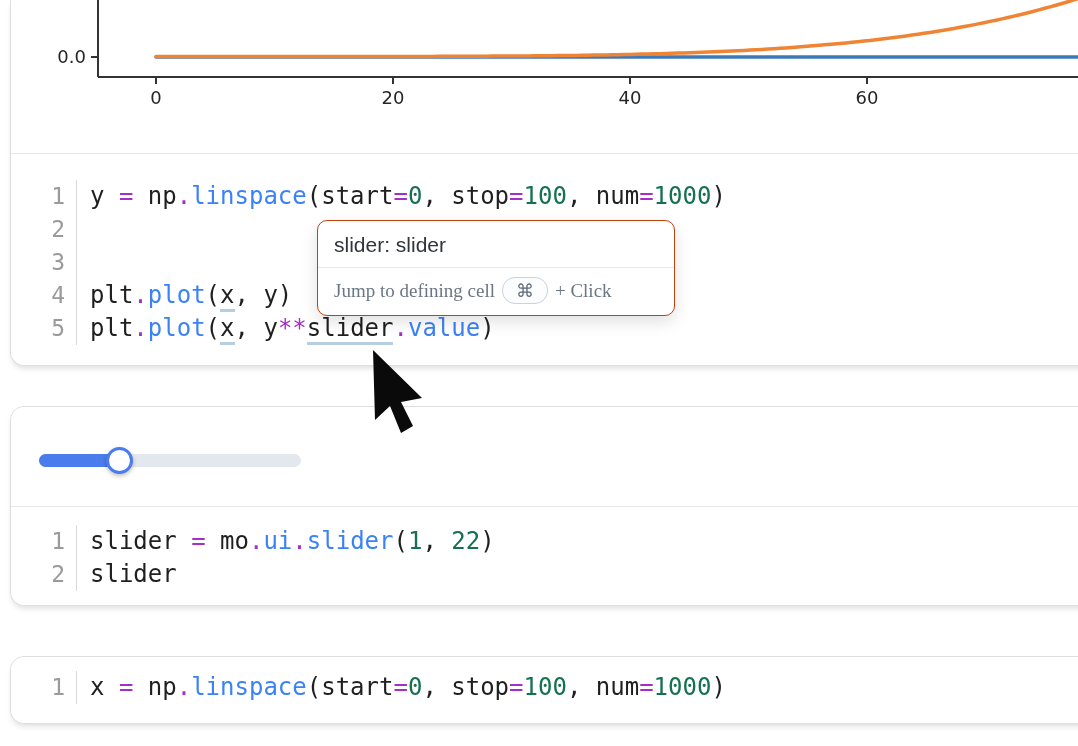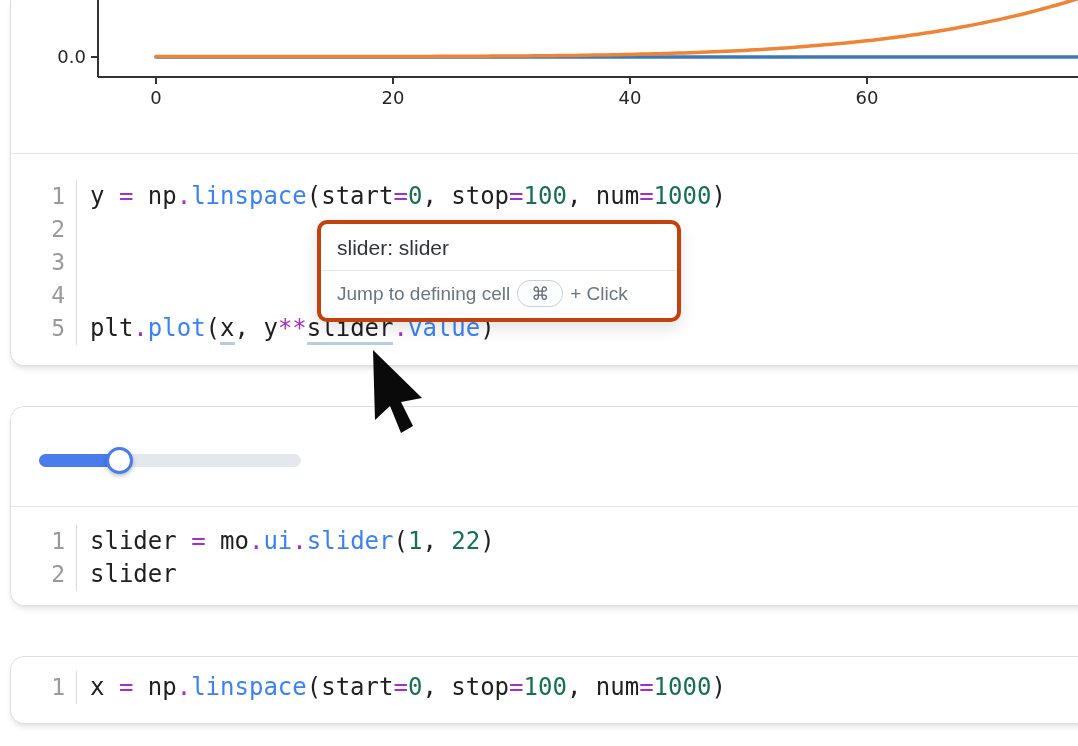--- a/index.html
+++ b/index.html
@@ -39,26 +39,26 @@
   
   #slider-output{height:99px;}
   .slider-track{position:absolute;left:28px;top:47px;width:262px;height:13px;
     background:#e3e7ee;border-radius:7px;cursor:pointer;}
   .slider-fill{position:absolute;left:0;top:0;height:13px;background:#4a7cec;border-radius:7px;}
   .slider-thumb{position:absolute;top:-7px;width:21px;height:21px;background:#ffffff;
     border:3px solid #4a7cec;border-radius:50%;box-shadow:0 2px 4px rgba(0,0,0,0.25);cursor:grab;}
 
   
   .tooltip{position:absolute;left:317px;top:220px;width:356px;background:#ffffff;
-    border:4px solid #c2410c;border-radius:10px;box-shadow:0 6px 16px rgba(0,0,0,0.12);
+    border:1px solid #c2410c;border-radius:10px;box-shadow:0 6px 16px rgba(0,0,0,0.12);
     z-index:5;}
   .tooltip-title{padding:12px 16px 10px 16px;font-size:21px;color:#30343b;}
   .tooltip-divider{height:1px;background:#e4e9ef;}
   .tooltip-row{display:flex;align-items:center;padding:9px 16px 11px 16px;
-    font-size:19px;color:#6a7686;}
+    font-size:19px;color:#6a7686;font-family:Liberation Serif, serif;}
   .keycap{display:inline-flex;align-items:center;justify-content:center;
     border:1.5px solid #c9d2dc;border-radius:13px;background:#fcfdfe;
     padding:1px 13px;margin:0 7px;font-size:18px;color:#5f6b7a;height:23px;}
 
   
   #cursor{position:absolute;left:373px;top:350px;z-index:9;}
 
   .spacer-a{height:40px;}
   .spacer-b{height:50px;}
 </style>
@@ -81,21 +81,21 @@
         <line x1="856" y1="77" x2="856" y2="84" stroke="#333333" stroke-width="2"></line>
         <text x="856" y="104" text-anchor="middle" font-family="DejaVu Sans, sans-serif" font-size="18" fill="#262626">60</text>
         <line x1="145" y1="57" x2="1090" y2="57" stroke="#3c79b8" stroke-width="3.5" stroke-linecap="round"></line>
         <path d="M145,56.5 L151,56.5 L157,56.5 L163,56.5 L169,56.5 L175,56.5 L181,56.5 L187,56.5 L193,56.5 L199,56.5 L205,56.5 L211,56.5 L217,56.5 L223,56.5 L229,56.5 L235,56.5 L241,56.5 L247,56.5 L253,56.5 L259,56.5 L265,56.5 L271,56.5 L277,56.5 L283,56.5 L289,56.5 L295,56.5 L301,56.5 L307,56.5 L313,56.5 L319,56.5 L325,56.5 L331,56.5 L337,56.5 L343,56.5 L349,56.5 L355,56.5 L361,56.5 L367,56.5 L373,56.4 L379,56.4 L385,56.4 L391,56.4 L397,56.4 L403,56.4 L409,56.4 L415,56.4 L421,56.4 L427,56.3 L433,56.3 L439,56.3 L445,56.3 L451,56.3 L457,56.2 L463,56.2 L469,56.2 L475,56.2 L481,56.1 L487,56.1 L493,56.1 L499,56.0 L505,56.0 L511,55.9 L517,55.9 L523,55.8 L529,55.8 L535,55.7 L541,55.7 L547,55.6 L553,55.5 L559,55.4 L565,55.4 L571,55.3 L577,55.2 L583,55.1 L589,55.0 L595,54.9 L601,54.8 L607,54.7 L613,54.5 L619,54.4 L625,54.3 L631,54.1 L637,54.0 L643,53.8 L649,53.7 L655,53.5 L661,53.3 L667,53.1 L673,52.9 L679,52.7 L685,52.5 L691,52.3 L697,52.0 L703,51.8 L709,51.5 L715,51.3 L721,51.0 L727,50.7 L733,50.4 L739,50.1 L745,49.7 L751,49.4 L757,49.0 L763,48.7 L769,48.3 L775,47.9 L781,47.5 L787,47.0 L793,46.6 L799,46.1 L805,45.6 L811,45.1 L817,44.6 L823,44.1 L829,43.5 L835,42.9 L841,42.3 L847,41.7 L853,41.0 L859,40.4 L865,39.7 L871,39.0 L877,38.2 L883,37.5 L889,36.7 L895,35.9 L901,35.0 L907,34.2 L913,33.3 L919,32.4 L925,31.4 L931,30.4 L937,29.4 L943,28.4 L949,27.3 L955,26.2 L961,25.1 L967,23.9 L973,22.7 L979,21.4 L985,20.2 L991,18.9 L997,17.5 L1003,16.1 L1009,14.7 L1015,13.2 L1021,11.7 L1027,10.1 L1033,8.5 L1039,6.9 L1045,5.2 L1051,3.5 L1057,1.7 L1063,-0.1 L1069,-2.0 L1075,-3.9 L1081,-5.9 L1087,-7.9 " fill="none" stroke="#ee8434" stroke-width="3.5" stroke-linecap="round"></path>
       </svg>
   </div>
   <div class="editor" id="editor-0">
       <div class="code-line"><span class="gutter">1</span><span class="code-text"><span class="tok-v">y </span><span class="tok-o">=</span><span class="tok-v"> np</span><span class="tok-o">.</span><span class="tok-f">linspace</span><span class="tok-v">(start</span><span class="tok-o">=</span><span class="tok-n">0</span><span class="tok-v">, stop</span><span class="tok-o">=</span><span class="tok-n">100</span><span class="tok-v">, num</span><span class="tok-o">=</span><span class="tok-n">1000</span><span class="tok-v">)</span></span></div>
       <div class="code-line"><span class="gutter">2</span><span class="code-text"></span></div>
       <div class="code-line"><span class="gutter">3</span><span class="code-text"></span></div>
-      <div class="code-line"><span class="gutter">4</span></div>
+      <div class="code-line"><span class="gutter">4</span><span class="code-text"><span class="tok-v">plt</span><span class="tok-o">.</span><span class="tok-f">plot</span><span class="tok-v">(</span><span class="tok-u">x</span><span class="tok-v">, y)</span></span></div>
       <div class="code-line"><span class="gutter">5</span><span class="code-text"><span class="tok-v">plt</span><span class="tok-o">.</span><span class="tok-f">plot</span><span class="tok-v">(</span><span class="tok-u">x</span><span class="tok-v">, y</span><span class="tok-o">**</span><span class="tok-uh">slider</span><span class="tok-o">.</span><span class="tok-f">value</span><span class="tok-v">)</span></span></div>
     </div>
 </div>
 
 <div class="tooltip">
   <div class="tooltip-title">slider: slider</div>
   <div class="tooltip-divider"></div>
   <div class="tooltip-row">
     <span>Jump to defining cell</span>
     <span class="keycap">⌘</span>

